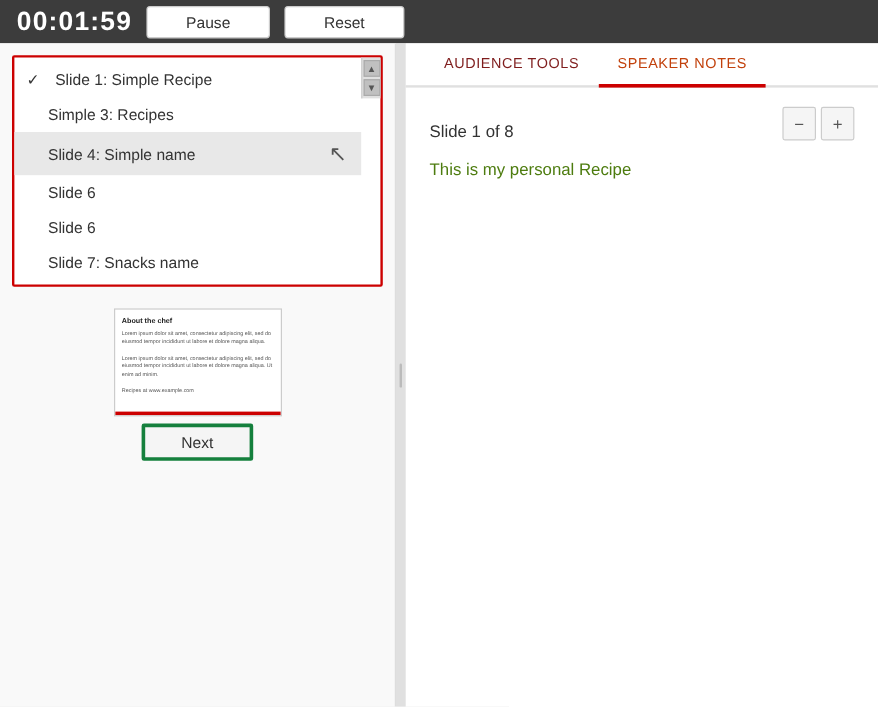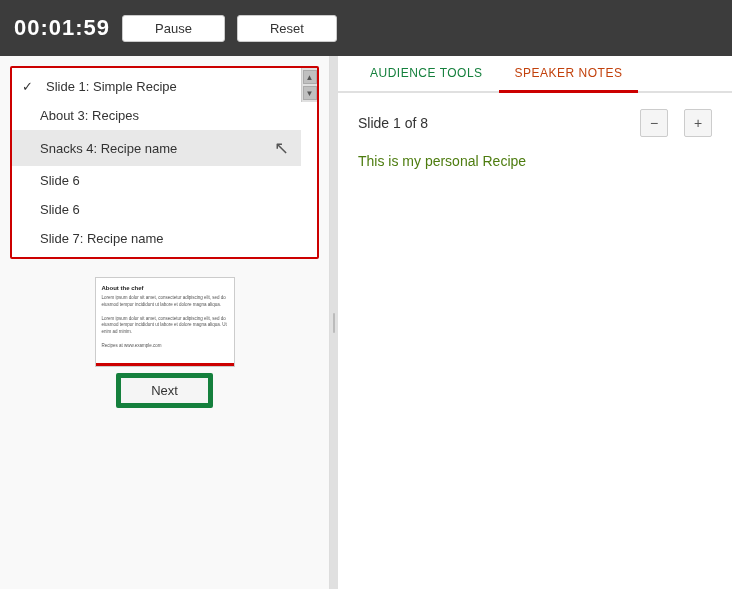--- a/index.html
+++ b/index.html
@@ -13,21 +13,21 @@
       flex-direction: column;
     }
 
     
     .top-bar {
       display: flex;
       align-items: center;
       background: #3c3c3c;
       padding: 8px 14px;
       gap: 12px;
-      height: 56px;
+      height: 36px;
       flex-shrink: 0;
     }
     .timer {
       color: #fff;
       font-size: 22px;
       font-weight: bold;
       letter-spacing: 1px;
       min-width: 90px;
     }
     .top-btn {
@@ -159,21 +159,21 @@
     .slide-preview-bar {
       position: absolute;
       bottom: 0;
       left: 0;
       right: 0;
       height: 3px;
       background: #cc0000;
     }
     .next-btn {
       background: #f5f5f5;
-      border: 5px solid #15803d;
+      border: 3px solid #15803d;
       padding: 5px 30px;
       font-size: 13px;
       cursor: pointer;
       color: #333;
       border-radius: 2px;
     }
 
     
     .panel-divider {
       width: 8px;
@@ -206,42 +206,42 @@
     .tabs {
       display: flex;
       border-bottom: 2px solid #e0e0e0;
       padding: 0 16px;
       gap: 0;
     }
     .tab {
       padding: 10px 16px;
       font-size: 12px;
       letter-spacing: 0.5px;
-      color: #15803d;
+      color: #7f1d1d;
       cursor: pointer;
       border-bottom: 3px solid transparent;
       margin-bottom: -2px;
       font-weight: 500;
       text-transform: uppercase;
     }
     .tab.active {
       color: #c2410c;
       border-bottom: 3px solid #cc0000;
     }
 
     
     .notes-content {
       padding: 16px 20px;
       flex: 1;
     }
     .slide-info-bar {
       display: flex;
-      align-items: center;
+      align-items: flex-end;
       margin-bottom: 14px;
-      gap: 16px;
+      gap: 4px;
     }
     .slide-info-text {
       flex: 1;
       font-size: 14px;
       color: #333;
       font-weight: 500;
     }
     .font-btn {
       width: 28px;
       height: 28px;
@@ -276,38 +276,38 @@
 
     <div class="slide-list-container">
       <div class="slide-list-scroll">
         <ul class="slide-list slide-list-inner" id="slide-list-ul">
         <li class="slide-item checked">
               <span class="check-icon">✓</span>
               <span class="slide-item-label">Slide 1: Simple Recipe</span>
             </li>
             <li class="slide-item">
               <span class="check-icon"></span>
-              <span class="slide-item-label">About 3: Recipes</span>
+              <span class="slide-item-label">Simple 3: Recipes</span>
             </li>
             <li class="slide-item active">
               <span class="check-icon"></span>
-              <span class="slide-item-label">Snacks 4: Recipe name</span>
+              <span class="slide-item-label">Slide 4: Simple name</span>
               <span style="font-size: 18px; color: rgb(85, 85, 85); margin-left: 6px;">↖</span>
             </li>
             <li class="slide-item">
               <span class="check-icon"></span>
               <span class="slide-item-label">Slide 6</span>
             </li>
             <li class="slide-item">
               <span class="check-icon"></span>
               <span class="slide-item-label">Slide 6</span>
             </li>
             <li class="slide-item">
               <span class="check-icon"></span>
-              <span class="slide-item-label">Slide 7: Recipe name</span>
+              <span class="slide-item-label">Slide 7: Snacks name</span>
             </li>
           </ul>
         <div class="scroll-bar">
           <div class="scroll-arrow">▲</div>
           <div class="scroll-arrow" style="margin-top: auto;">▼</div>
         </div>
       </div>
     </div>
 
     <div class="preview-area">

